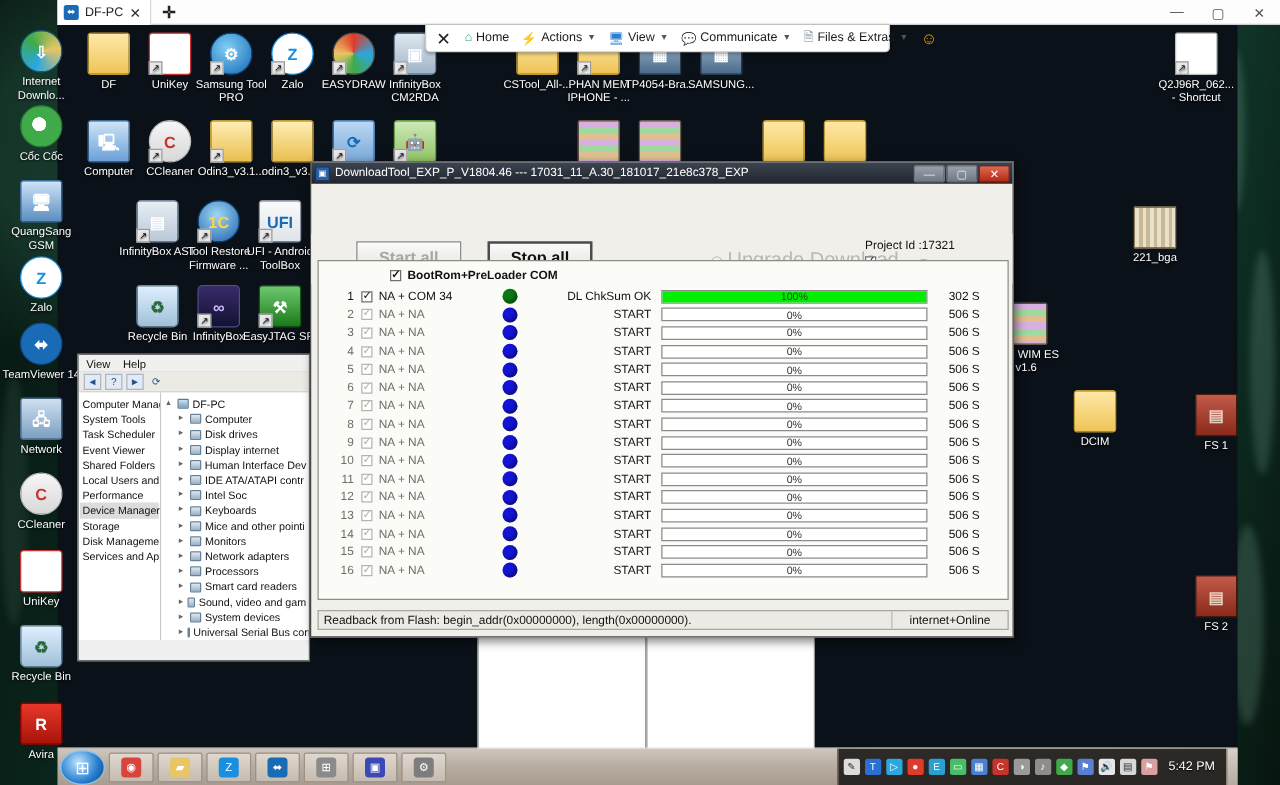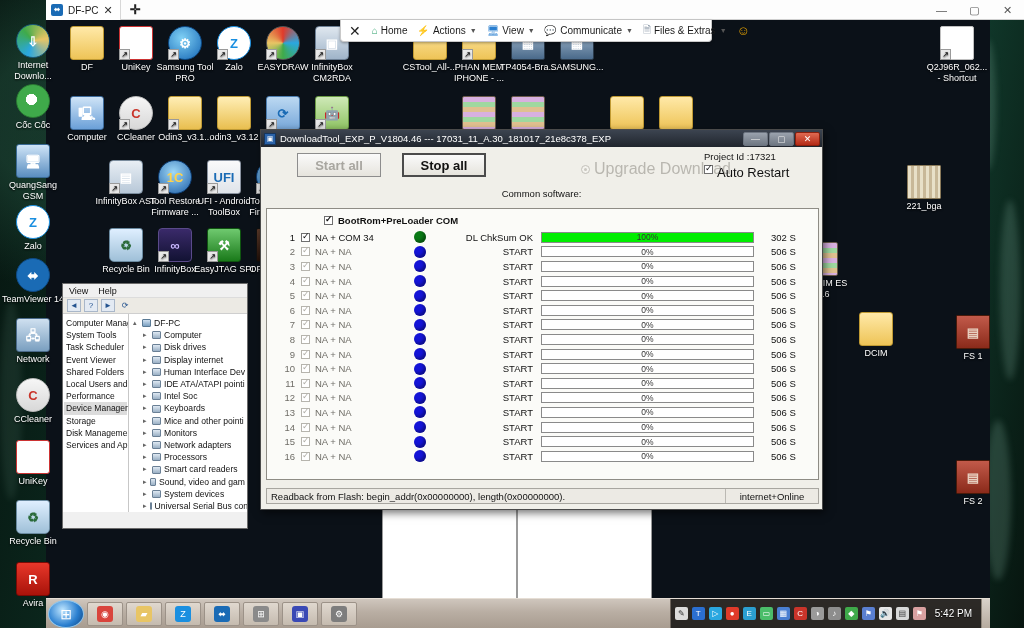--- a/index.html
+++ b/index.html
@@ -114,21 +114,21 @@
     position:absolute; left:382px; top:460px; width:135px; height:140px;
     background:#fff; border:1px solid #9a9a9a;
   }
   #bg-window2 {
     position:absolute; left:517px; top:460px; width:135px; height:140px;
     background:#fff; border:1px solid #9a9a9a;
   }
 
   
   #dltool {
-    position:absolute; left:260px; top:129px; width:563px; height:381px;
+    position:absolute; left:248px; top:129px; width:563px; height:381px;
     background:#f0efe9; border:1px solid #4a4a4a;
     box-shadow:2px 3px 8px rgba(0,0,0,.55);
     font-size:10px; color:#111;
   }
   #dl-title {
     height:17px; background:linear-gradient(#3c4450,#20252d);
     color:#fff; display:flex; align-items:center; padding:0 2px 0 3px; gap:4px;
     font-size:9.5px;
   }
   #dl-title .dl-ico { width:12px; height:12px; background:#2a62a8; border:1px solid #16365f;
@@ -136,21 +136,21 @@
   #dl-winbtns { margin-left:auto; display:flex; gap:1px; }
   .dl-wb { width:25px; height:14px; border:1px solid #6c7480;
     background:linear-gradient(#9aa2ad,#6f7883); display:flex; align-items:center;
     justify-content:center; font-size:9px; color:#e9e9e9; border-radius:2px;}
   .dl-wb.close { background:linear-gradient(#e06a52,#b42a15); border-color:#8c1f0c; color:#fff; }
 
   #dl-menu { height:14px; background:#f0efe9; display:flex; align-items:center; gap:12px;
       padding:0 12px; font-size:9.5px; color:#222; border-bottom:1px solid #dddacf;}
   #dl-menu .mi-strong { font-weight:bold; }
 
-  #dl-toolrow { height:40px; position:relative; background:#f0efe9; }
+  #dl-toolrow { height:40px; position:relative; background:#f0efe9;margin-top:40px; }
   .dl-bigbtn {
     position:absolute; top:6px; width:84px; height:24px;
     border:1px solid #8d8d8d; background:linear-gradient(#fafafa,#e6e4dd);
     font-size:13px; font-weight:bold; display:flex; align-items:center; justify-content:center;
   }
   #btn-startall { left:36px; color:#a8a6a0; }
   #btn-stopall  { left:141px; color:#111; border:2px solid #4b4b4b; }
   #upgrade-dl {
     position:absolute; left:320px; top:13px; display:flex; align-items:center; gap:4px;
     color:#b9b7b0; font-size:16px;
@@ -579,21 +579,21 @@
             <span>Display internet</span>
           </div>
           <div class="cm-node cm-child">
             <span class="tw">▸</span>
             <span class="ni" style="background:linear-gradient(#dfe9f3,#9ab0c5);border:1px solid #6a8096;"></span>
             <span>Human Interface Dev</span>
           </div>
           <div class="cm-node cm-child">
             <span class="tw">▸</span>
             <span class="ni" style="background:linear-gradient(#dfe9f3,#9ab0c5);border:1px solid #6a8096;"></span>
-            <span>IDE ATA/ATAPI pointi</span>
+            <span>IDE ATA/ATAPI contr</span>
           </div>
           <div class="cm-node cm-child">
             <span class="tw">▸</span>
             <span class="ni" style="background:linear-gradient(#dfe9f3,#9ab0c5);border:1px solid #6a8096;"></span>
             <span>Intel Soc</span>
           </div>
           <div class="cm-node cm-child">
             <span class="tw">▸</span>
             <span class="ni" style="background:linear-gradient(#dfe9f3,#9ab0c5);border:1px solid #6a8096;"></span>
             <span>Keyboards</span>

